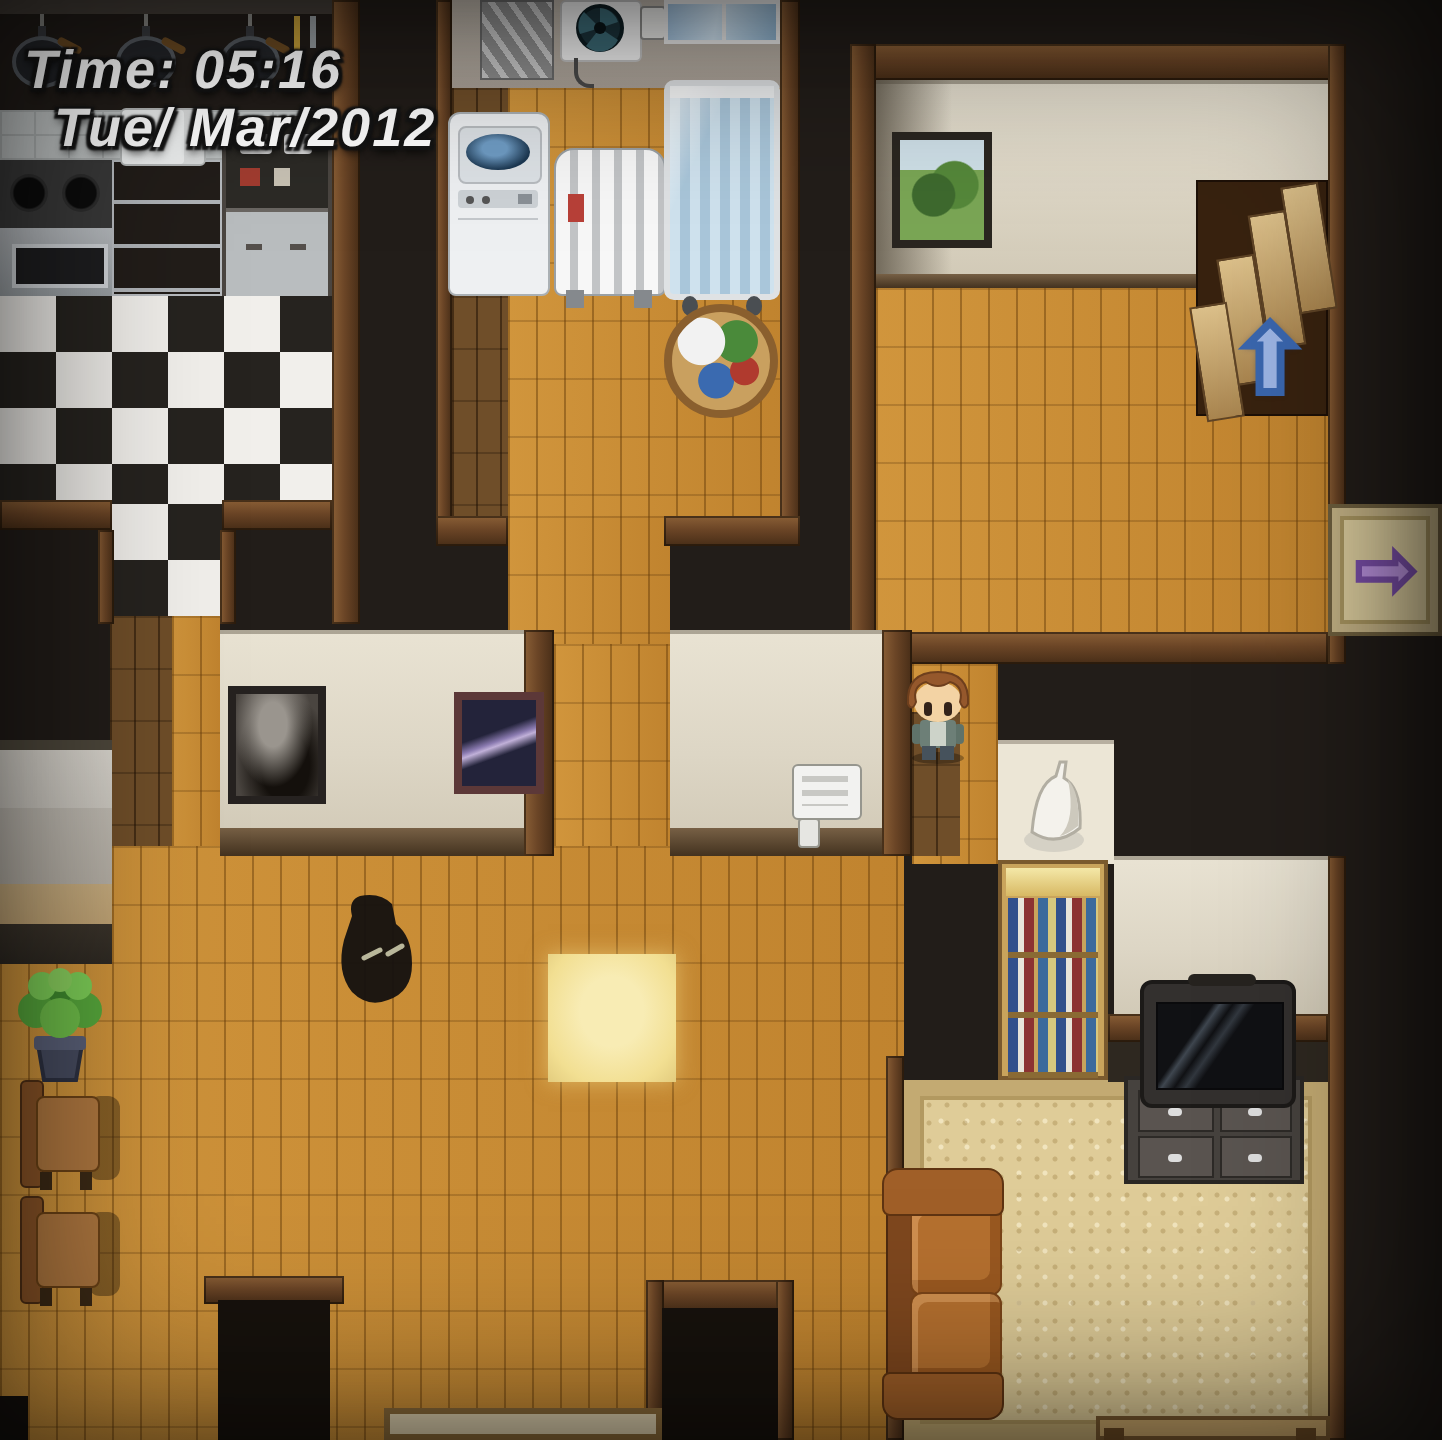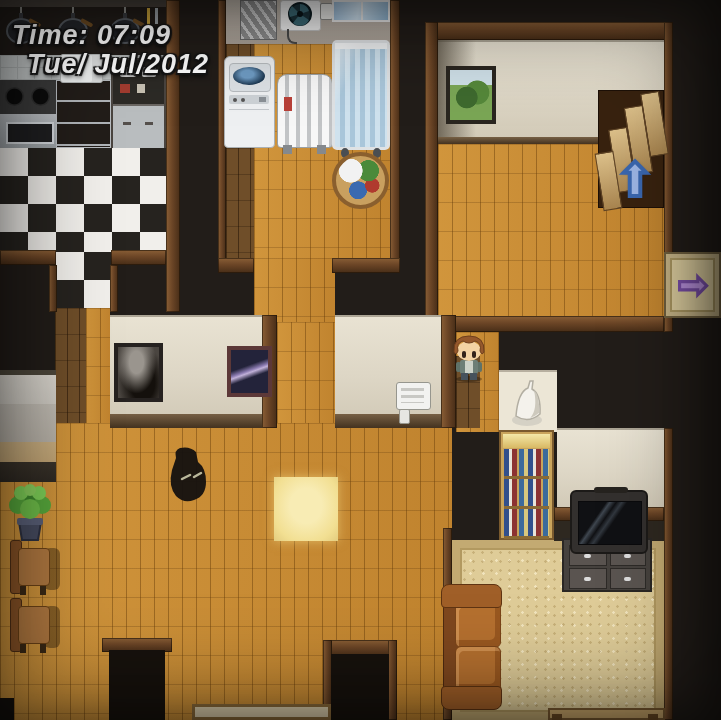--- a/index.html
+++ b/index.html
@@ -314,17 +314,17 @@
     <rect x="11" y="26" width="18" height="14" rx="2" fill="#6d7f77"></rect>
     <rect x="16" y="27" width="8" height="12" fill="#cdd3c9"></rect>
     <rect x="12" y="39" width="7" height="7" fill="#46525c"></rect>
     <rect x="21" y="39" width="7" height="7" fill="#46525c"></rect>
     <ellipse cx="20" cy="17" rx="12" ry="10" fill="#f3d3a4"></ellipse>
     <path d="M5,18 Q4,2 20,2 Q36,2 35,18 Q33,22 31,17 Q33,9 26,7 Q20,11 14,7 Q7,9 9,17 Q7,22 5,18 Z" fill="#95582c" stroke="#6e3f1d" stroke-width="1"></path>
     <rect x="13" y="17" width="4" height="7" rx="2" fill="#33231a"></rect>
     <rect x="23" y="17" width="4" height="7" rx="2" fill="#33231a"></rect>
   </svg>
 
-  <div class="hud-line" style="left:12px;top:20px">Time: 07:09</div>
-  <div class="hud-line" style="left:27px;top:49px">Tue/ Jul/2012</div>
+  <div class="hud-line" style="left:12px;top:20px">Time: 05:16</div>
+  <div class="hud-line" style="left:27px;top:49px">Tue/ Mar/2012</div>
 
   <div class="vignette"></div>
 </div>
 
 </body></html>

